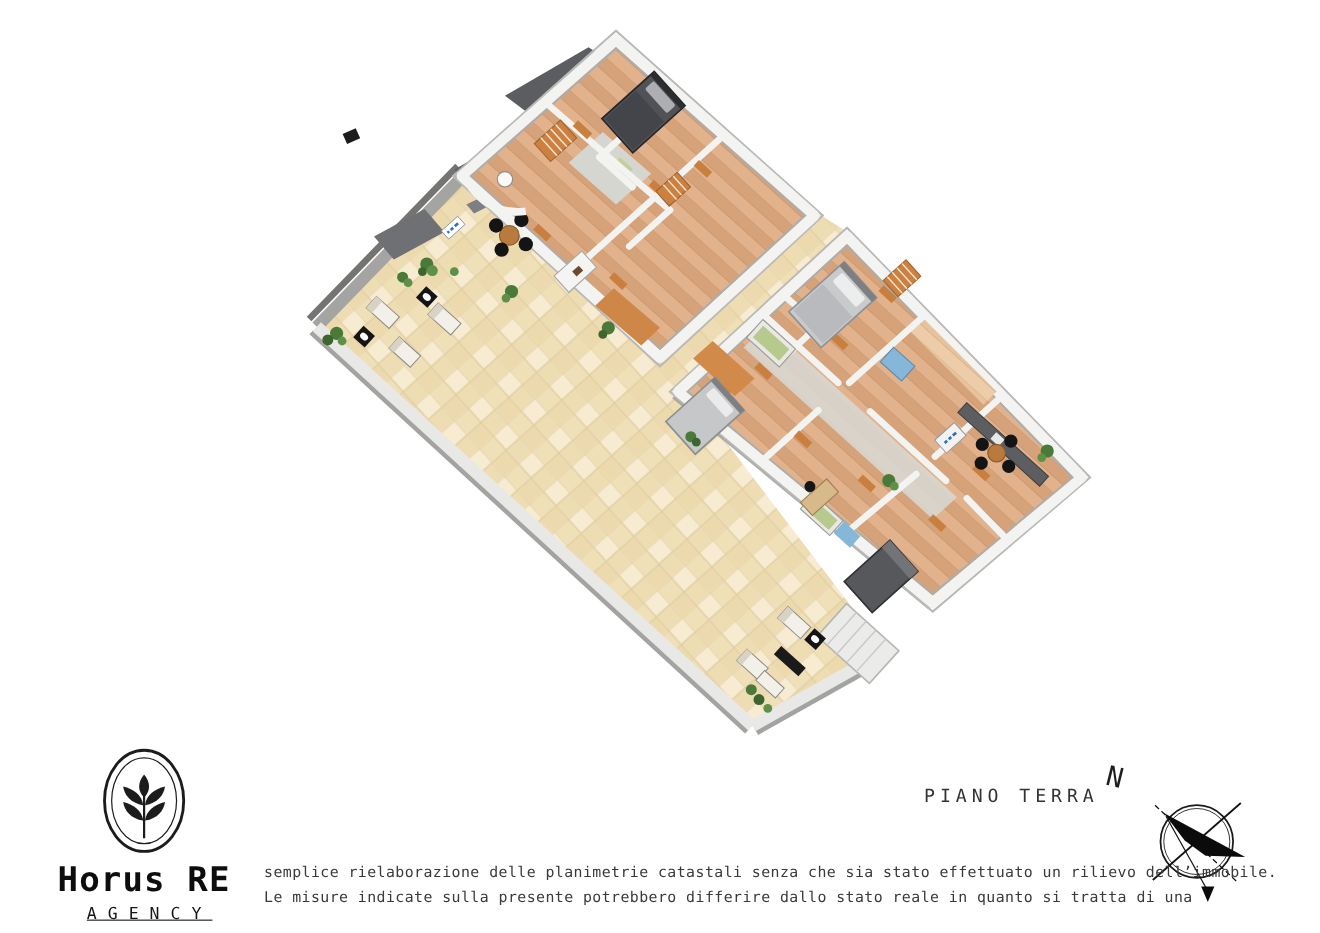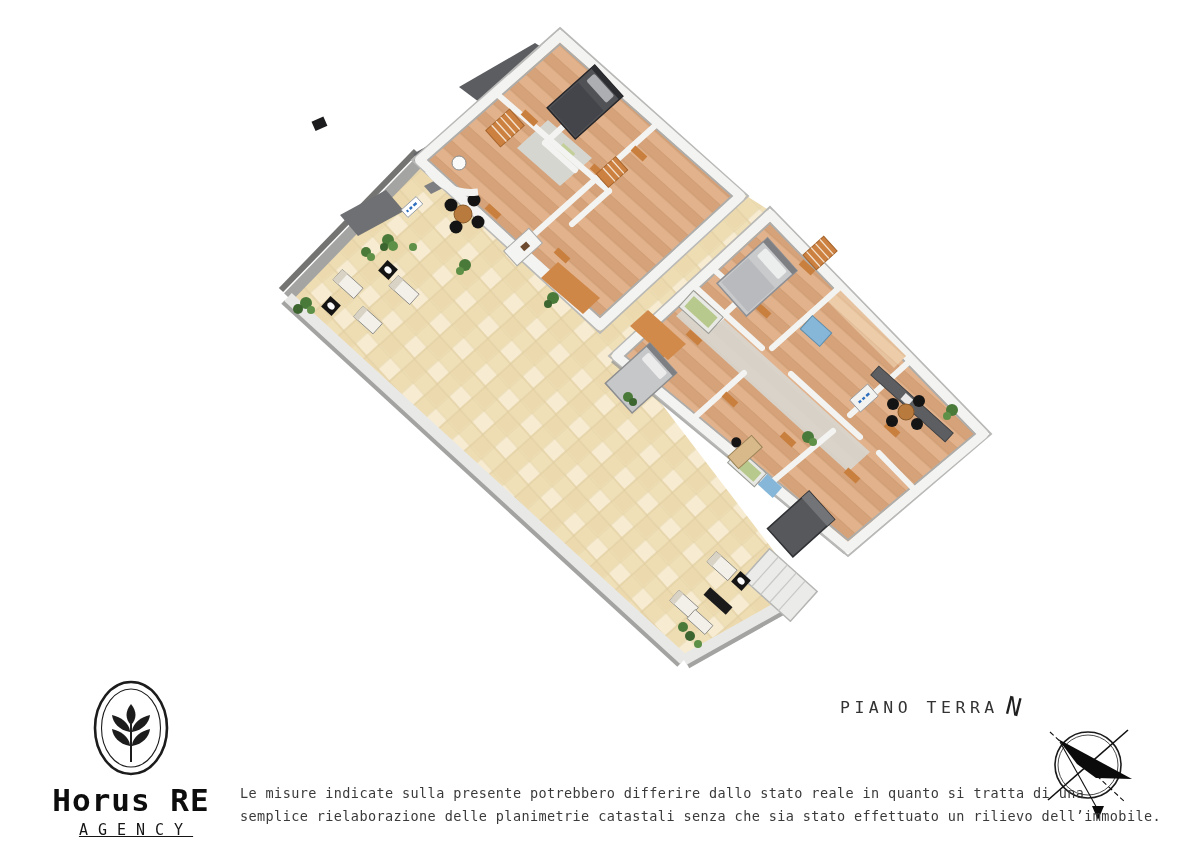--- a/index.html
+++ b/index.html
@@ -9,21 +9,21 @@
   svg { display:block; }
   .abs { position:absolute; }
 
   
   .logo { left:38px; top:676px; width:186px; text-align:center; color:#0d0d0d; }
   .logo .name { font-size:31px; font-weight:bold; letter-spacing:1px; margin-top:2px; white-space:nowrap; }
   .logo .agency { font-size:15px; font-weight:400; letter-spacing:10px; text-indent:10px;
                   margin-top:3px; color:#161616; white-space:nowrap;text-decoration:underline; }
 
   
-  .plan-title { left:840px; top:698px; font-size:16.5px; letter-spacing:4.5px; color:#333; white-space:nowrap; }
+  .plan-title { left:840px; top:714px; font-size:16.5px; letter-spacing:4.5px; color:#333; white-space:nowrap; }
   .north-label { left:1006px; top:692px; font-size:25px; color:#1e1e1e; transform:rotate(14deg); }
   .disclaimer { left:240px; top:782px; width:800px; text-align:center; font-size:13.5px;
                 line-height:22.5px; letter-spacing:0.4px; color:#3a3a3a; white-space:nowrap; }
 </style>
 </head>
 <body>
 
 <div class="stage">
 
   <svg class="abs" style="left:0;top:0" width="1200" height="848" viewBox="0 0 1200 848">
@@ -342,17 +342,17 @@
     <circle cx="68" cy="65" r="33" fill="none" stroke="#1a1a1a" stroke-width="1.6"></circle>
     <circle cx="68" cy="65" r="30" fill="none" stroke="#1a1a1a" stroke-width="0.8"></circle>
     <path d="M108,30 L28,100" stroke="#111" stroke-width="1.6" fill="none"></path>
     <path d="M30,32 L106,103" stroke="#111" stroke-width="1.1" stroke-dasharray="5,3" fill="none"></path>
     <path d="M40,42 L78,110" stroke="#111" stroke-width="1.1" fill="none"></path>
     <polygon points="72,106 84,106 78,120" fill="#0b0b0b"></polygon>
     <polygon points="38,39 112,79 76,78 57,64" fill="#0b0b0b"></polygon>
   </svg>
 
   <div class="abs disclaimer">
+    <div>semplice rielaborazione delle planimetrie catastali senza che sia stato effettuato un rilievo dell’immobile.</div>
     <div>Le misure indicate sulla presente potrebbero differire dallo stato reale in quanto si tratta di una</div>
-    <div>semplice rielaborazione delle planimetrie catastali senza che sia stato effettuato un rilievo dell’immobile.</div>
   </div>
 
 </div>
 
 </body></html>

